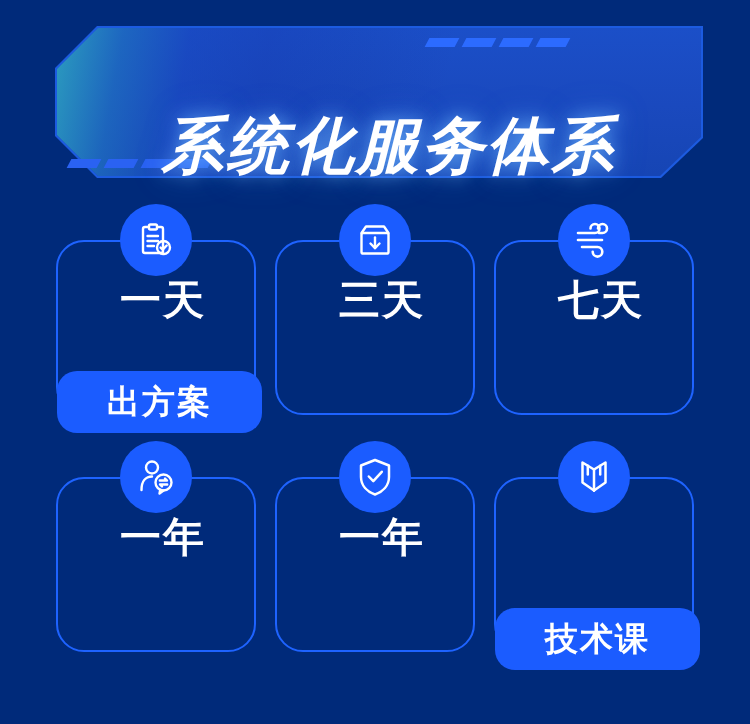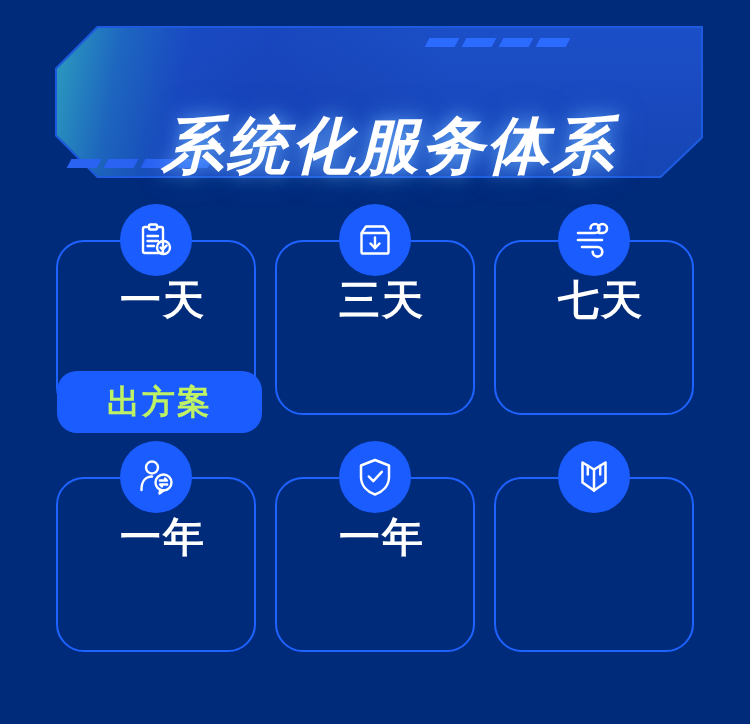--- a/index.html
+++ b/index.html
@@ -142,21 +142,21 @@
     position: absolute;
     left: -8px;
     right: -8px;
     bottom: -20px;
     height: 62px;
     background: #1B5CFF;
     border-radius: 20px;
     display: flex;
     align-items: center;
     justify-content: center;
-    color: #bef264;
+    color: #ffffff;
     font-size: 33px;
     font-weight: bold;
     letter-spacing: 2px;
     white-space: nowrap;
     margin-left: 7px;
   }
 </style>
 </head>
 <body>
 
@@ -250,15 +250,16 @@
   <div class="card">
     <div class="card-icon">
       <svg width="40" height="40" viewBox="0 0 40 40" fill="none" stroke="#FFFFFF" stroke-width="2.5" stroke-linecap="round" stroke-linejoin="round">
         <path d="M20 12.5 L20 33.5"></path>
         <path d="M20 12.5 L8.5 5.5 V25.5 L20 33.5"></path>
         <path d="M20 12.5 L31.5 5.5 V25.5 L20 33.5"></path>
         <path d="M13.8 8.7 V17.5"></path>
         <path d="M26.2 8.7 V17.5"></path>
       </svg>
     </div>
+    <div class="card-pill">技术课</div>
   </div>
 
 </div>
 
 </body></html>

